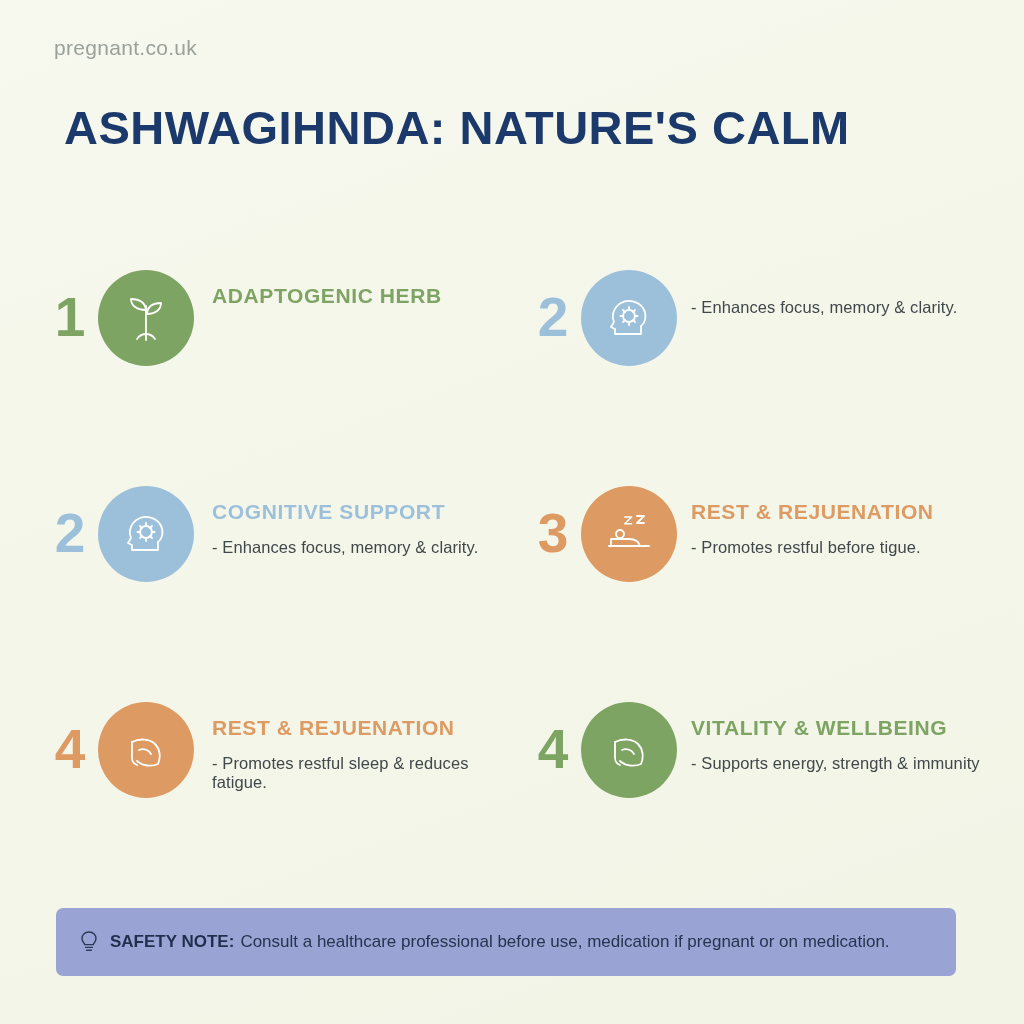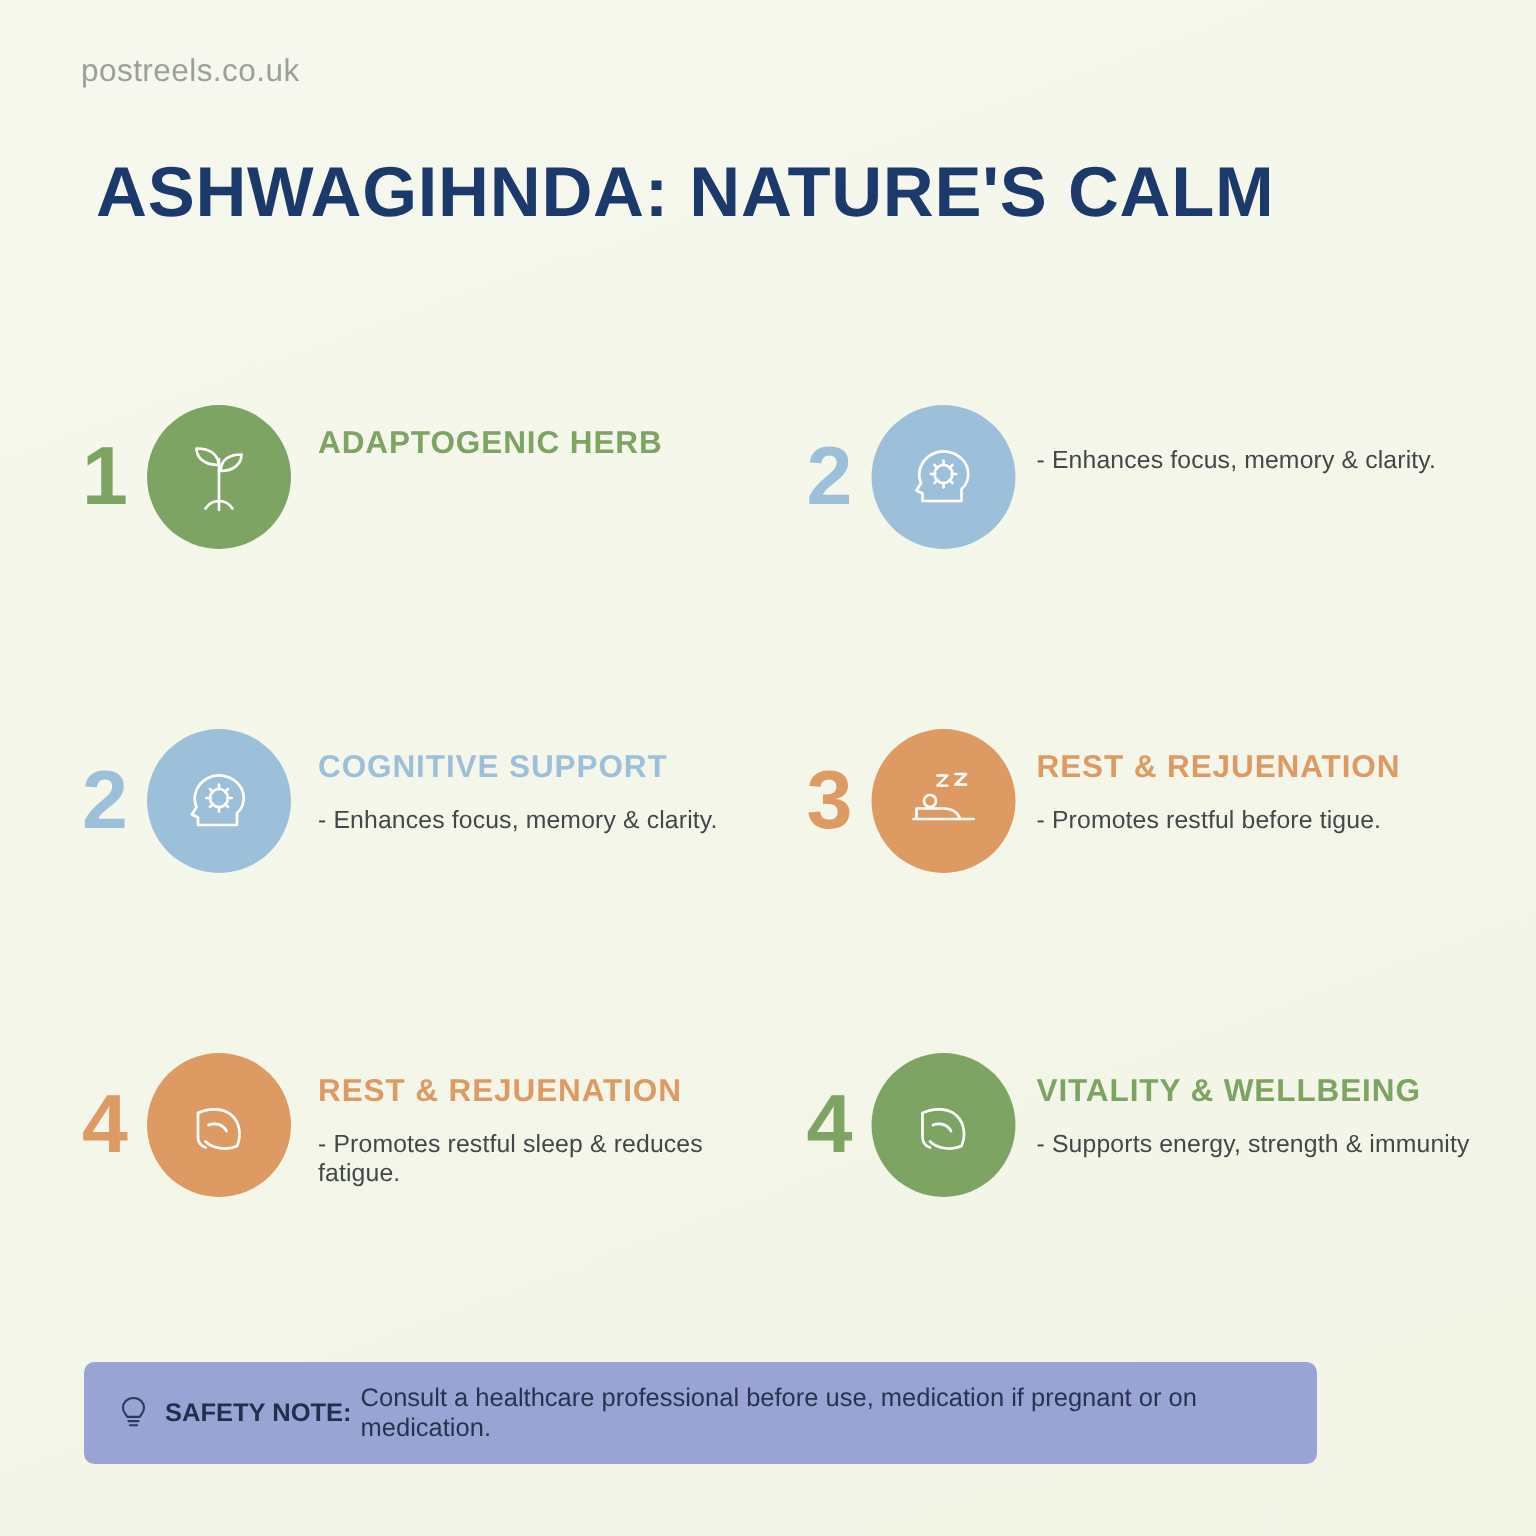--- a/index.html
+++ b/index.html
@@ -99,21 +99,21 @@
     color: #40484a;
     letter-spacing: 0.1px;
   }
   .cell .txt.shift {
     margin-left: 14px;
   }
   .footer {
     position: absolute;
     left: 56px;
     top: 908px;
-    width: 822px;
+    width: 900px;
     height: 68px;
     background: #9aa4d4;
     border-radius: 7px;
     display: flex;
     align-items: center;
     padding: 0 22px;
     box-sizing: border-box;
   }
   .footer .bulb {
     margin-right: 10px;
@@ -131,21 +131,21 @@
   .footer-text {
     font-size: 17px;
     color: #26344f;
   }
 </style>
 </head>
 <body>
 
 <div class="page">
 
-  <div class="watermark">postreels.co.uk</div>
+  <div class="watermark">pregnant.co.uk</div>
 
   <div class="title">ASHWAGIHNDA: NATURE'S CALM</div>
 
   <div class="grid">
 
     <div class="cell">
       <div class="num" style="color:#7da463;">1</div>
       <div class="circle" style="background:#7da463;">
         <span>
           <svg width="56" height="56" viewBox="0 0 56 56" fill="none" stroke="#ffffff" stroke-width="1.8" stroke-linecap="round" stroke-linejoin="round">

